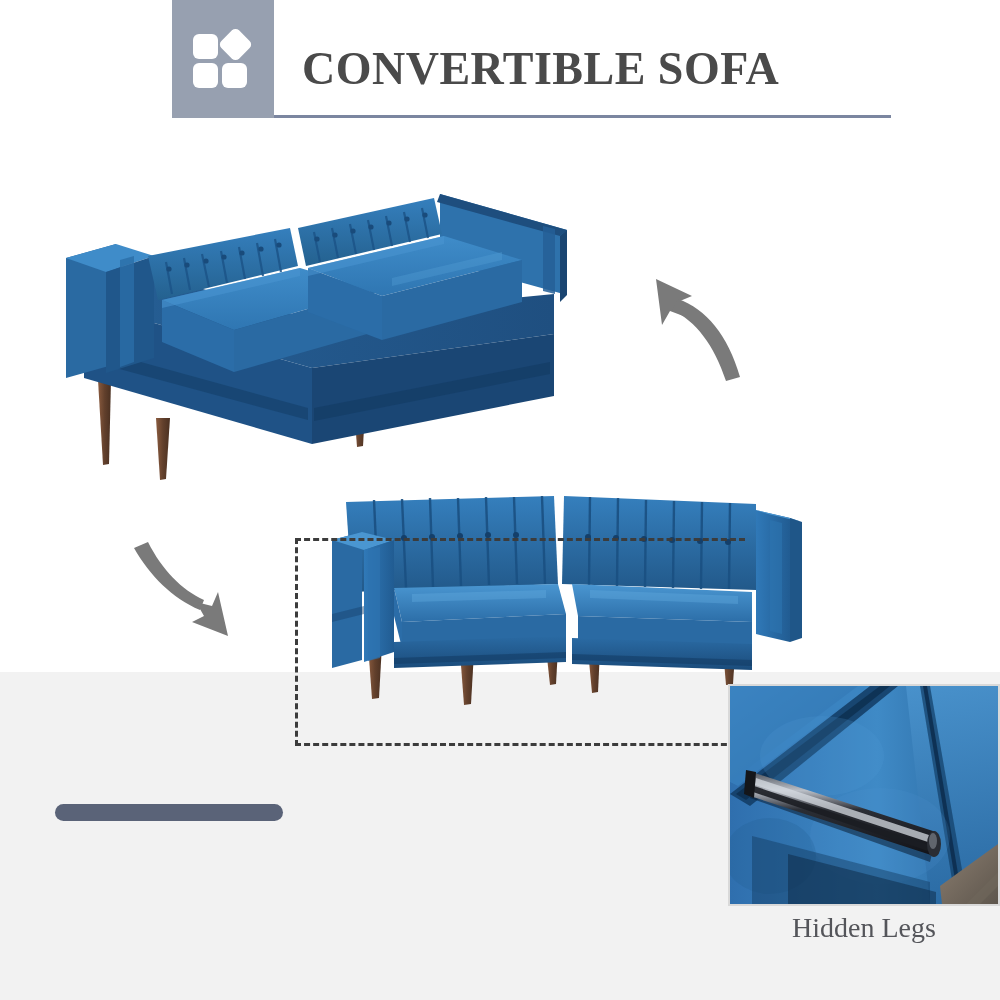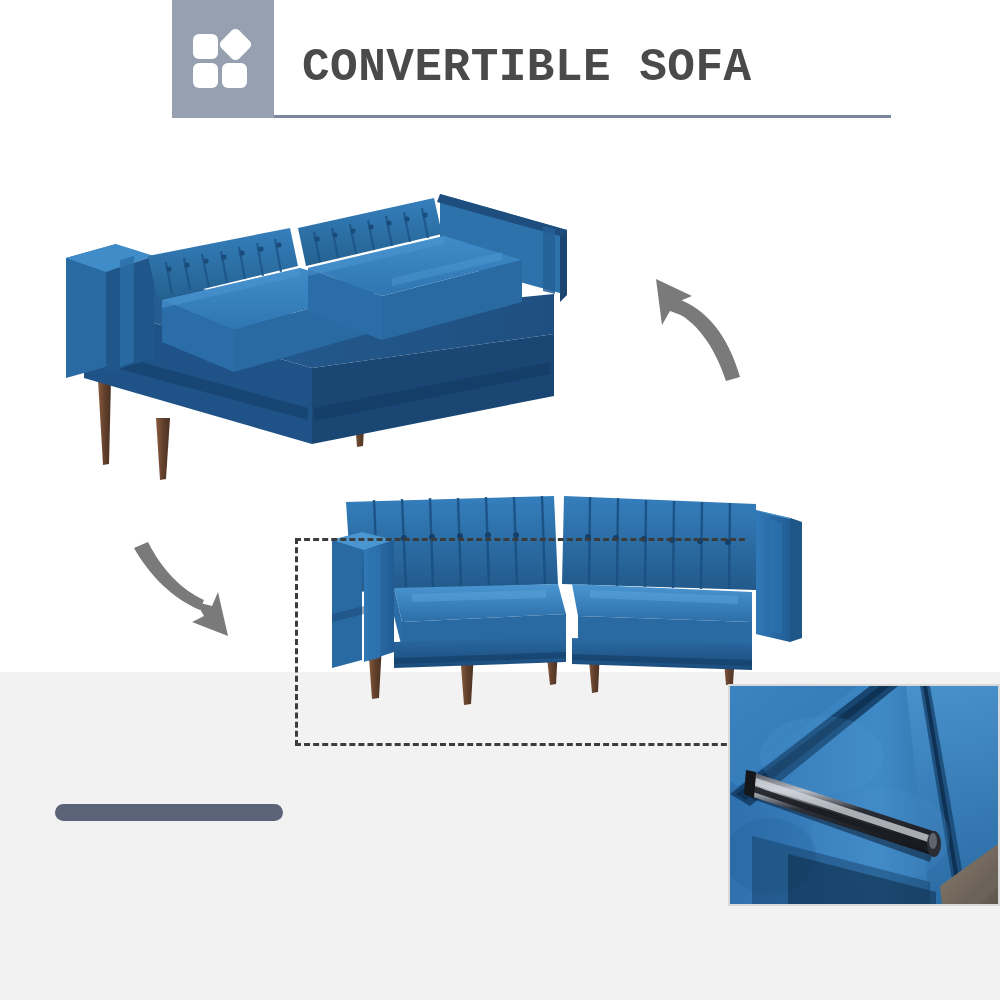--- a/index.html
+++ b/index.html
@@ -6,21 +6,21 @@
     margin: 0;
     padding: 0;
     background: #ffffff;
   }
   #page {
     position: relative;
     width: 1000px;
     height: 1000px;
     overflow: hidden;
     background: #ffffff;
-    font-family: Liberation Mono, monospace;
+    font-family: Liberation Serif, serif;
   }
 
   
   .bg-top {
     position: absolute;
     left: 0; top: 0;
     width: 1000px; height: 672px;
     background: #ffffff;
   }
   .bg-bottom {
@@ -410,14 +410,15 @@
       <path d="M58 168 L206 206 L206 218 L58 218 Z" fill="#0c2743" opacity="0.5"></path>
 
       <path d="M22 86 L206 146 L204 170 L20 110 Z" fill="url(#barG)"></path>
       <path d="M26 92 L202 150 L201 157 L25 99 Z" fill="#d6dbe2" opacity="0.75"></path>
       <path d="M24 100 L202 160 L201 166 L23 106 Z" fill="#1b1d22" opacity="0.9"></path>
       <ellipse cx="204" cy="158" rx="7" ry="13" fill="#2a2d34"></ellipse>
       <ellipse cx="203" cy="155" rx="4" ry="8" fill="#6e737c" opacity="0.8"></ellipse>
       <path d="M16 84 L26 86 L24 112 L14 108 Z" fill="#14161a"></path>
     </svg>
   </div>
+  <div class="inset-caption">Hidden Legs</div>
 
 </div>
 
 </body></html>

